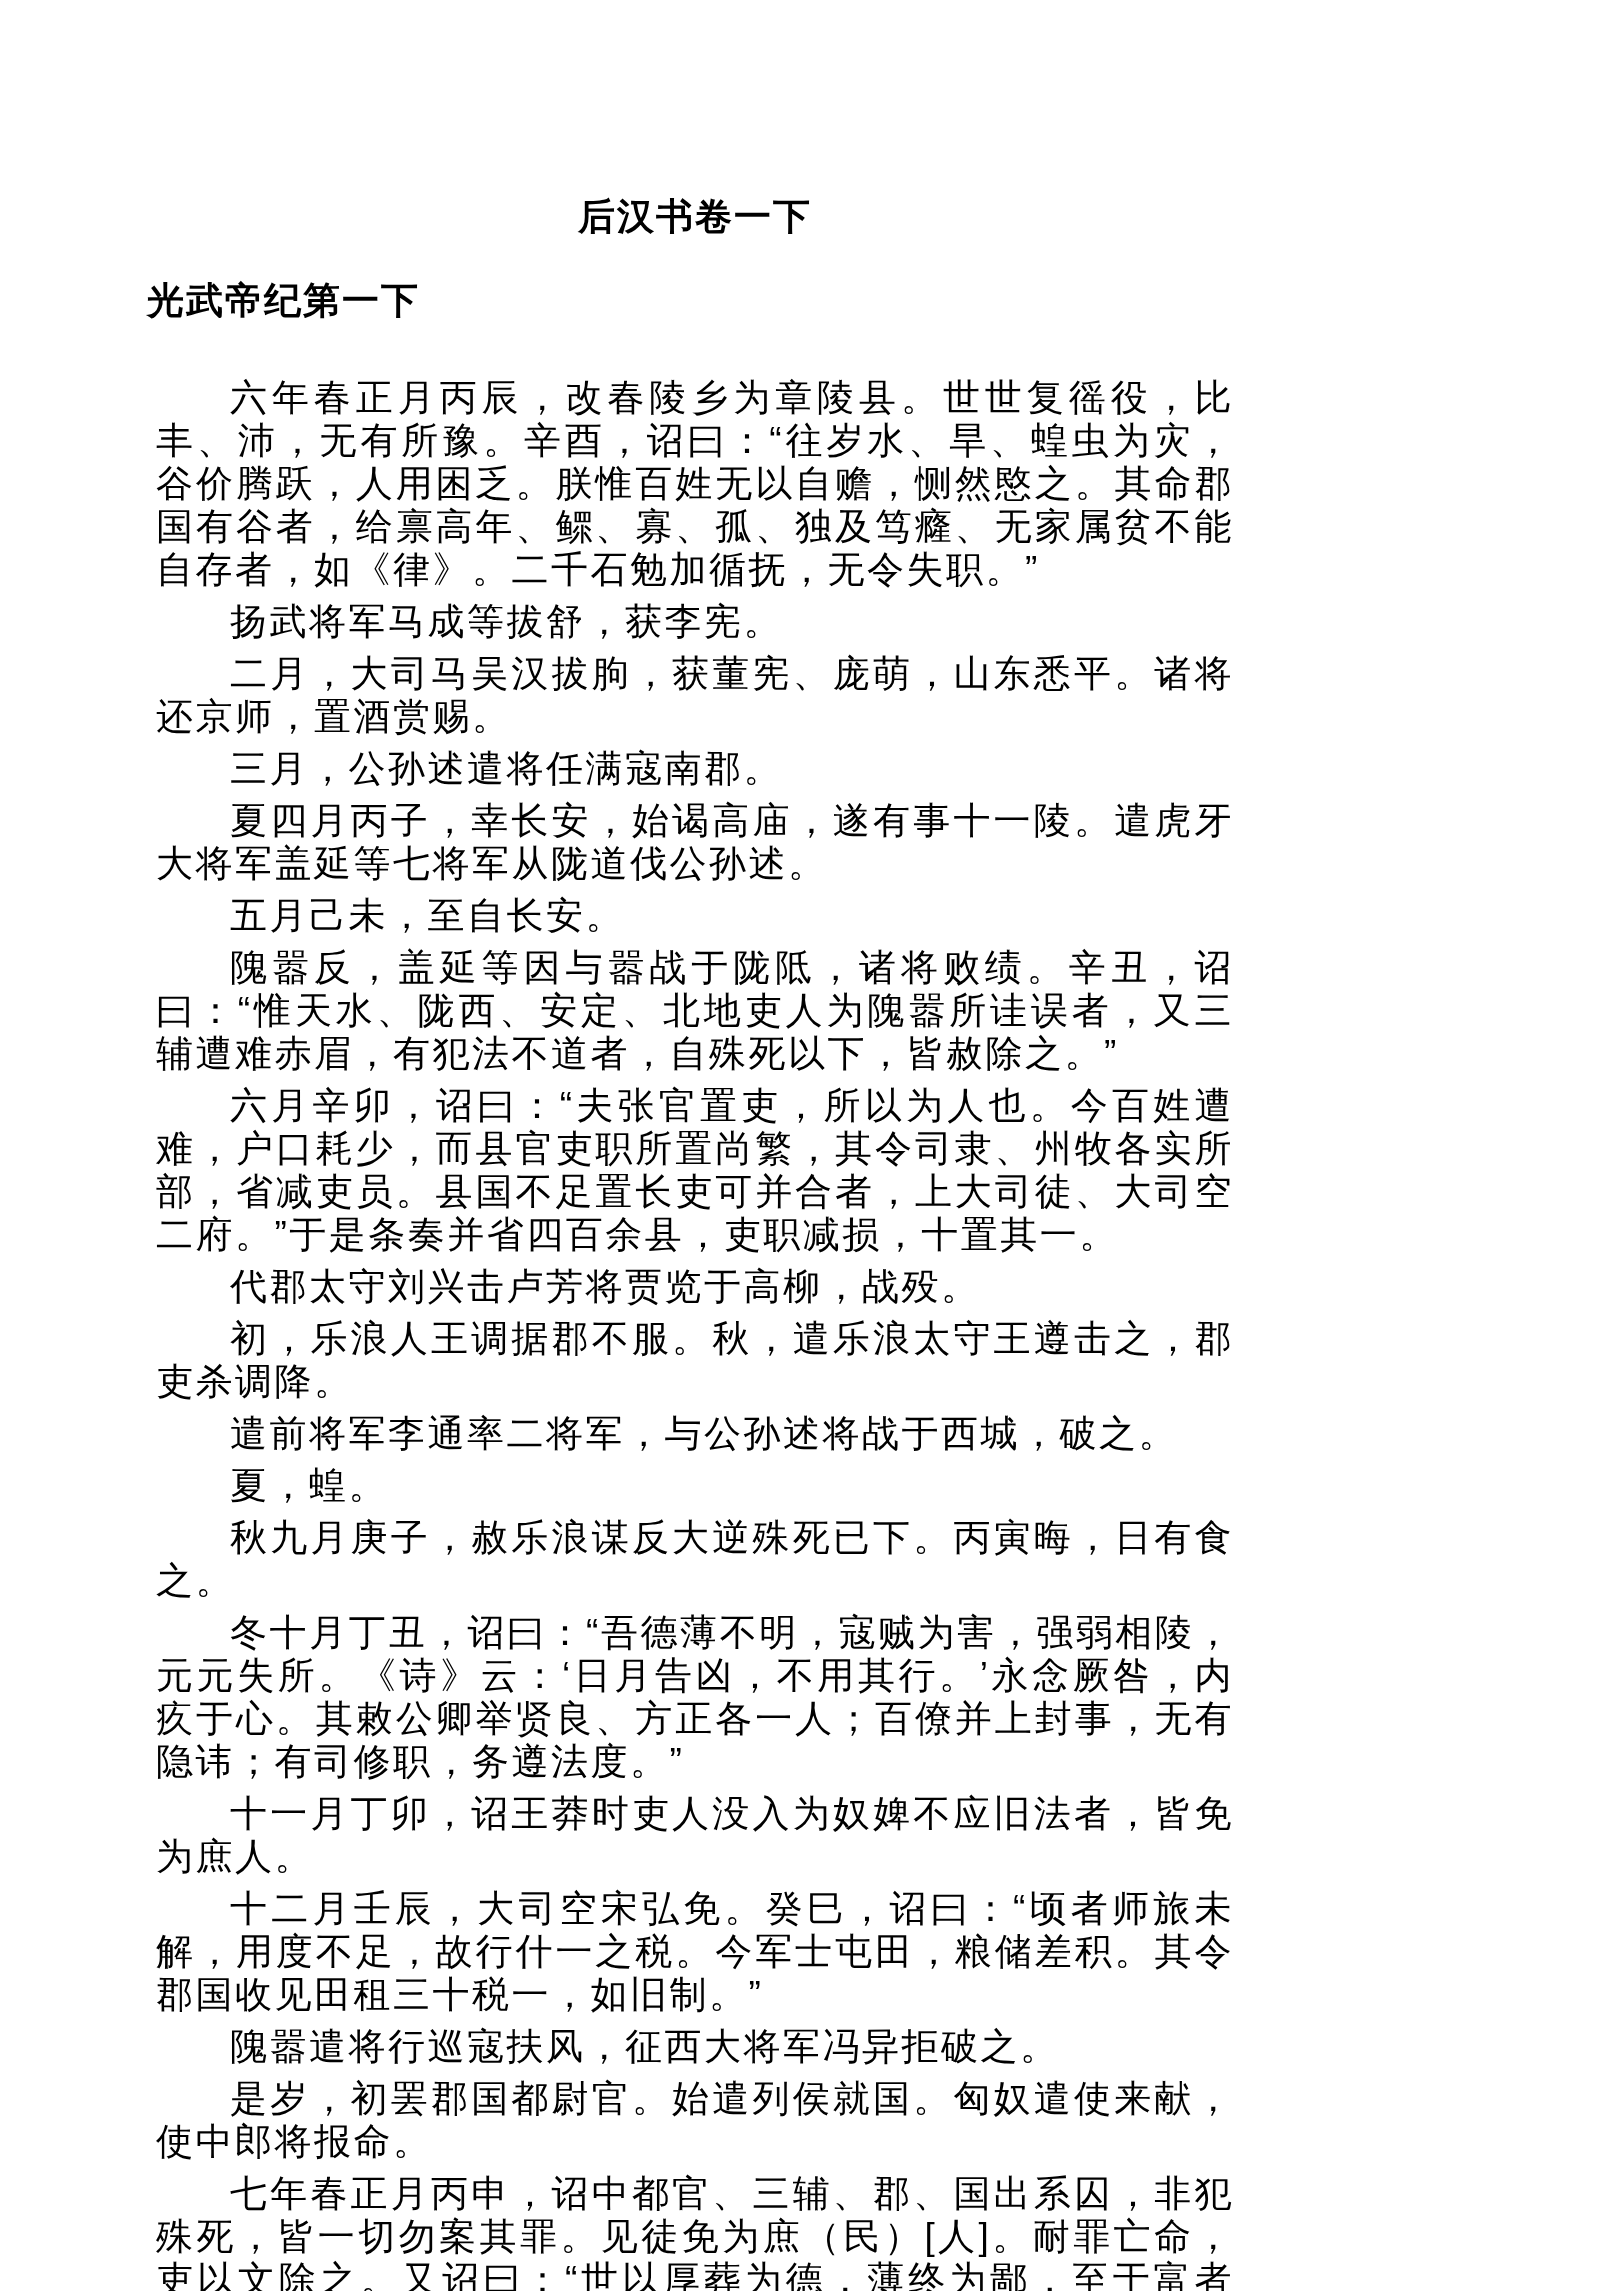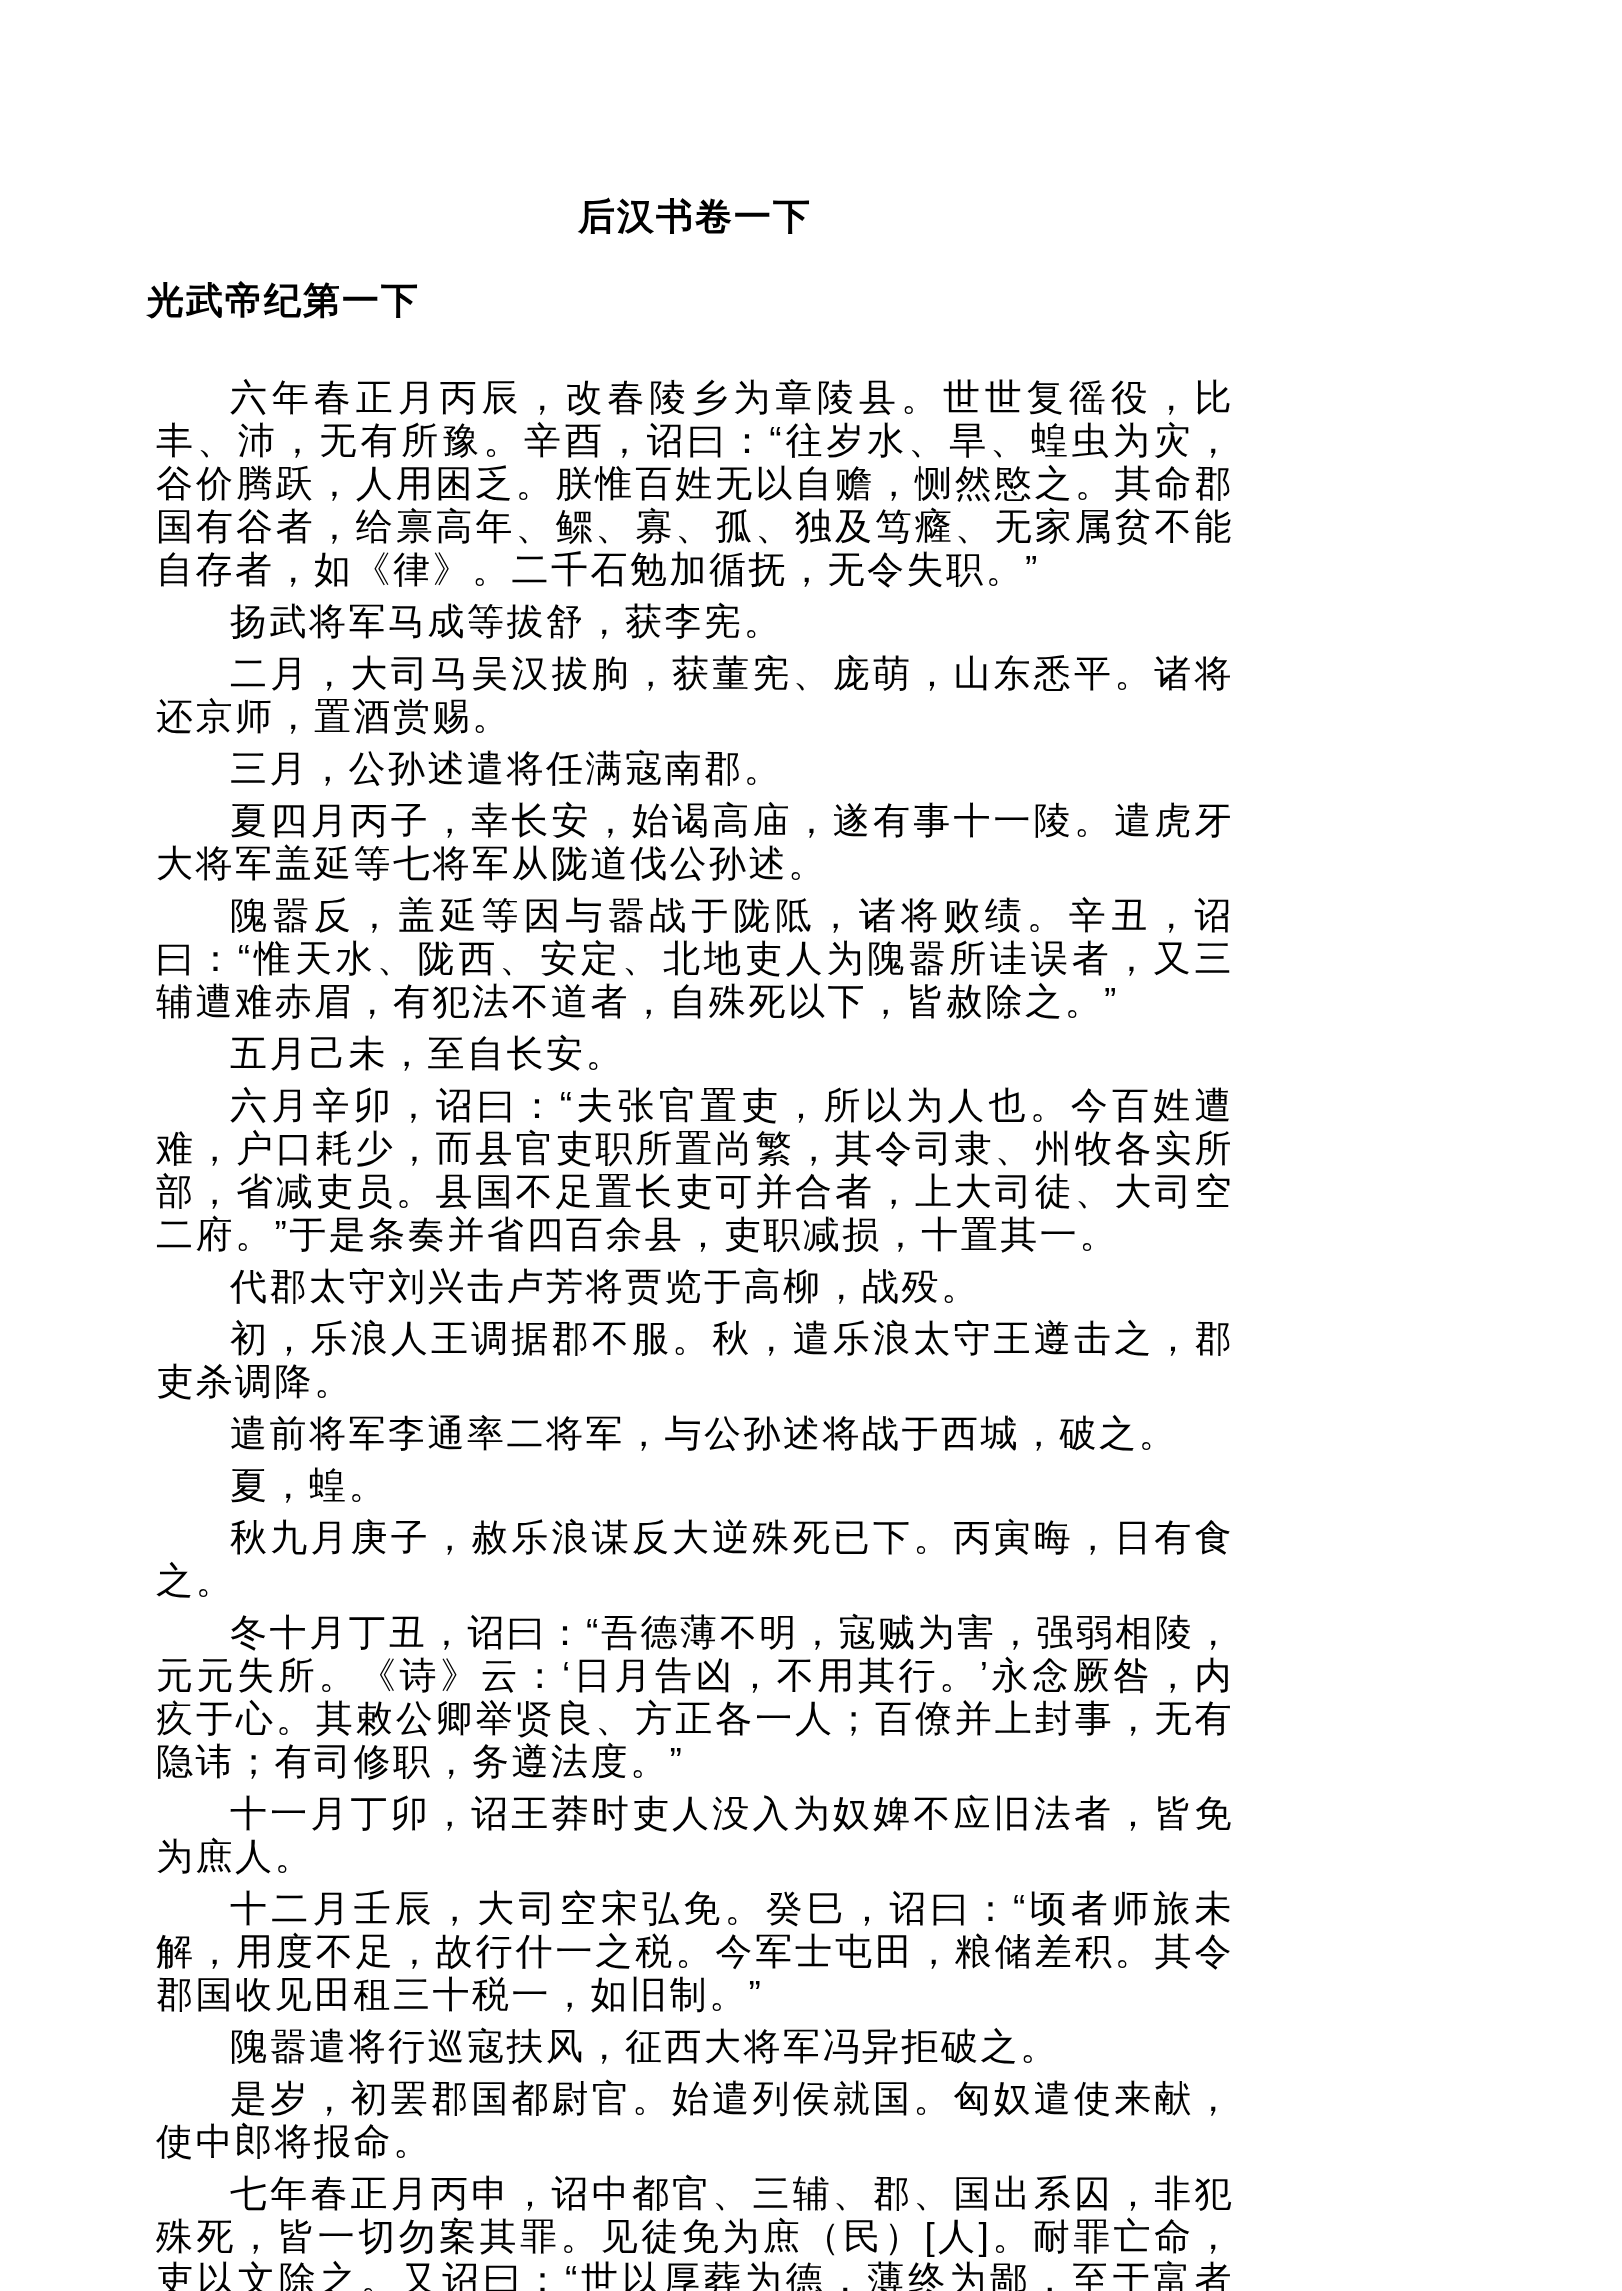--- a/index.html
+++ b/index.html
@@ -55,22 +55,22 @@
 
 <div class="page">
   <h1 class="doc-title">后汉书卷一下</h1>
   <h2 class="doc-subtitle">光武帝纪第一下</h2>
   <div class="doc-body">
     <p>六年春正月丙辰，改春陵乡为章陵县。世世复徭役，比丰、沛，无有所豫。辛酉，诏曰：“往岁水、旱、蝗虫为灾，谷价腾跃，人用困乏。朕惟百姓无以自赡，恻然愍之。其命郡国有谷者，给禀高年、鳏、寡、孤、独及笃癃、无家属贫不能自存者，如《律》。二千石勉加循抚，无令失职。”</p>
     <p>扬武将军马成等拔舒，获李宪。</p>
     <p>二月，大司马吴汉拔朐，获董宪、庞萌，山东悉平。诸将还京师，置酒赏赐。</p>
     <p>三月，公孙述遣将任满寇南郡。</p>
     <p>夏四月丙子，幸长安，始谒高庙，遂有事十一陵。遣虎牙大将军盖延等七将军从陇道伐公孙述。</p>
+    <p>五月己未，至自长安。</p>
     <p>隗嚣反，盖延等因与嚣战于陇阺，诸将败绩。辛丑，诏曰：“惟天水、陇西、安定、北地吏人为隗嚣所诖误者，又三辅遭难赤眉，有犯法不道者，自殊死以下，皆赦除之。”</p>
-    <p>五月己未，至自长安。</p>
     <p>六月辛卯，诏曰：“夫张官置吏，所以为人也。今百姓遭难，户口耗少，而县官吏职所置尚繁，其令司隶、州牧各实所部，省减吏员。县国不足置长吏可并合者，上大司徒、大司空二府。”于是条奏并省四百余县，吏职减损，十置其一。</p>
     <p>代郡太守刘兴击卢芳将贾览于高柳，战殁。</p>
     <p>初，乐浪人王调据郡不服。秋，遣乐浪太守王遵击之，郡吏杀调降。</p>
     <p>遣前将军李通率二将军，与公孙述将战于西城，破之。</p>
     <p>夏，蝗。</p>
     <p>秋九月庚子，赦乐浪谋反大逆殊死已下。丙寅晦，日有食之。</p>
     <p>冬十月丁丑，诏曰：“吾德薄不明，寇贼为害，强弱相陵，元元失所。《诗》云：‘日月告凶，不用其行。’永念厥咎，内疚于心。其敕公卿举贤良、方正各一人；百僚并上封事，无有隐讳；有司修职，务遵法度。”</p>
     <p>十一月丁卯，诏王莽时吏人没入为奴婢不应旧法者，皆免为庶人。</p>
     <p>十二月壬辰，大司空宋弘免。癸巳，诏曰：“顷者师旅未解，用度不足，故行什一之税。今军士屯田，粮储差积。其令郡国收见田租三十税一，如旧制。”</p>
     <p>隗嚣遣将行巡寇扶风，征西大将军冯异拒破之。</p>

